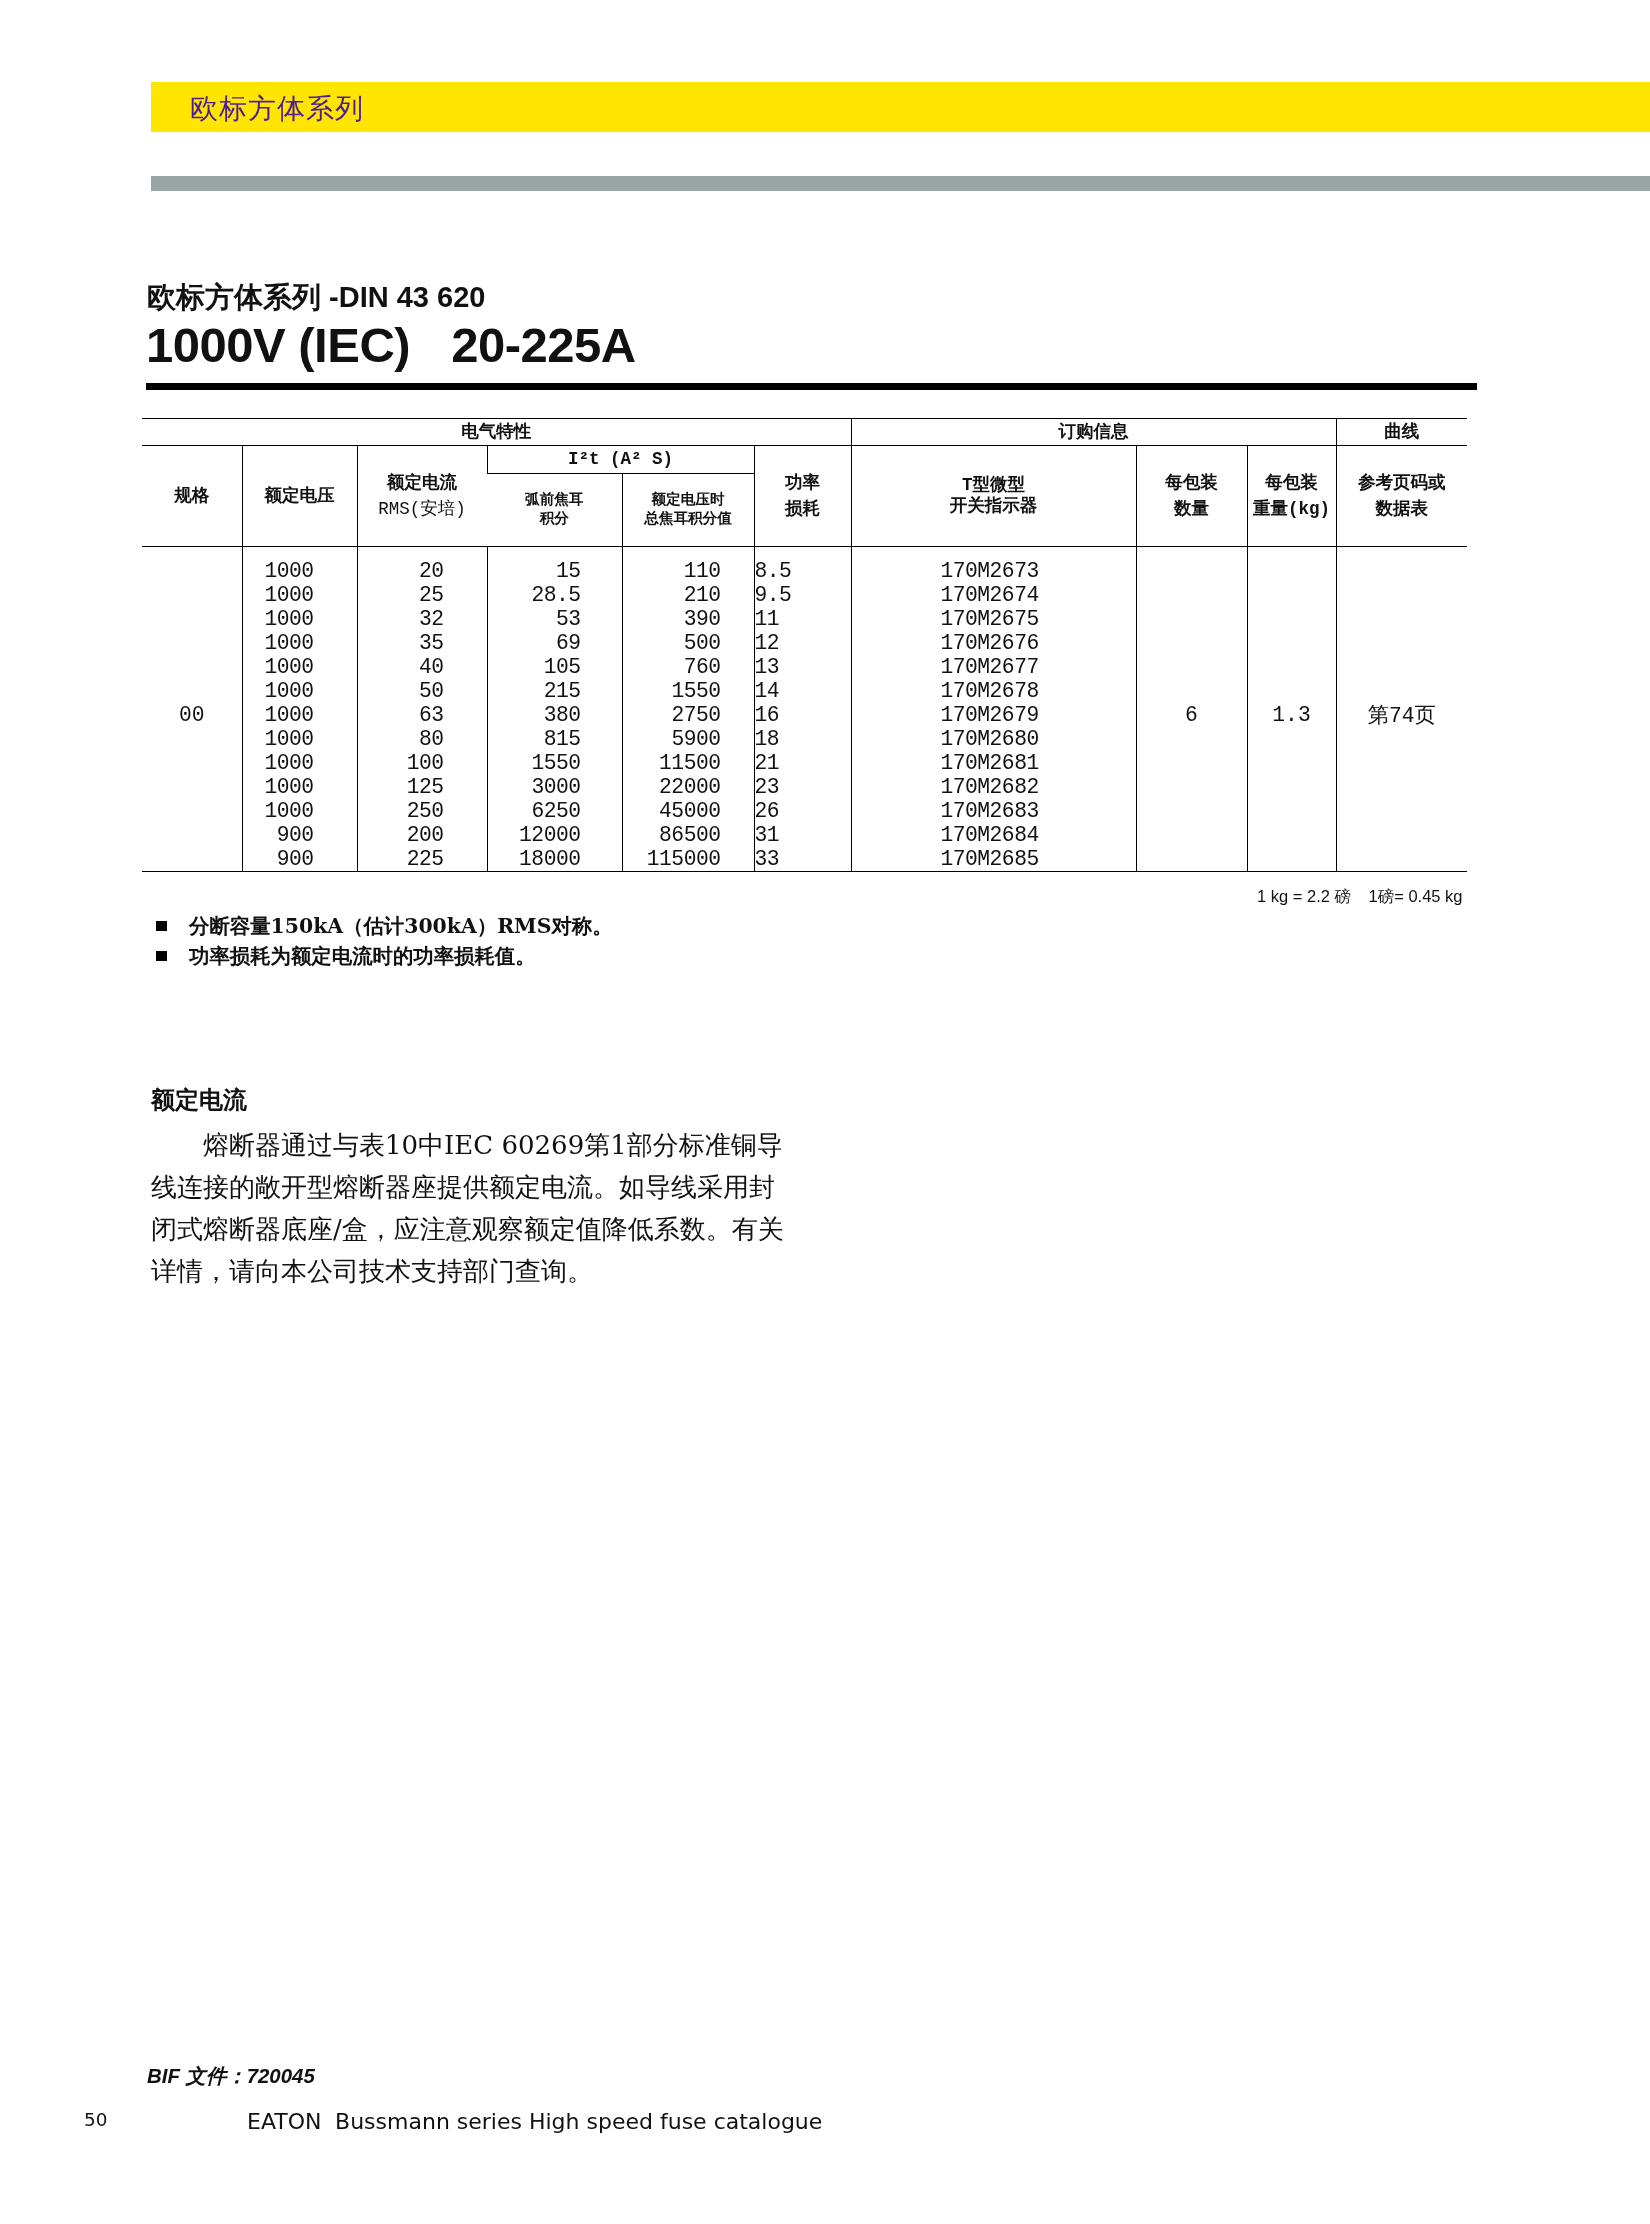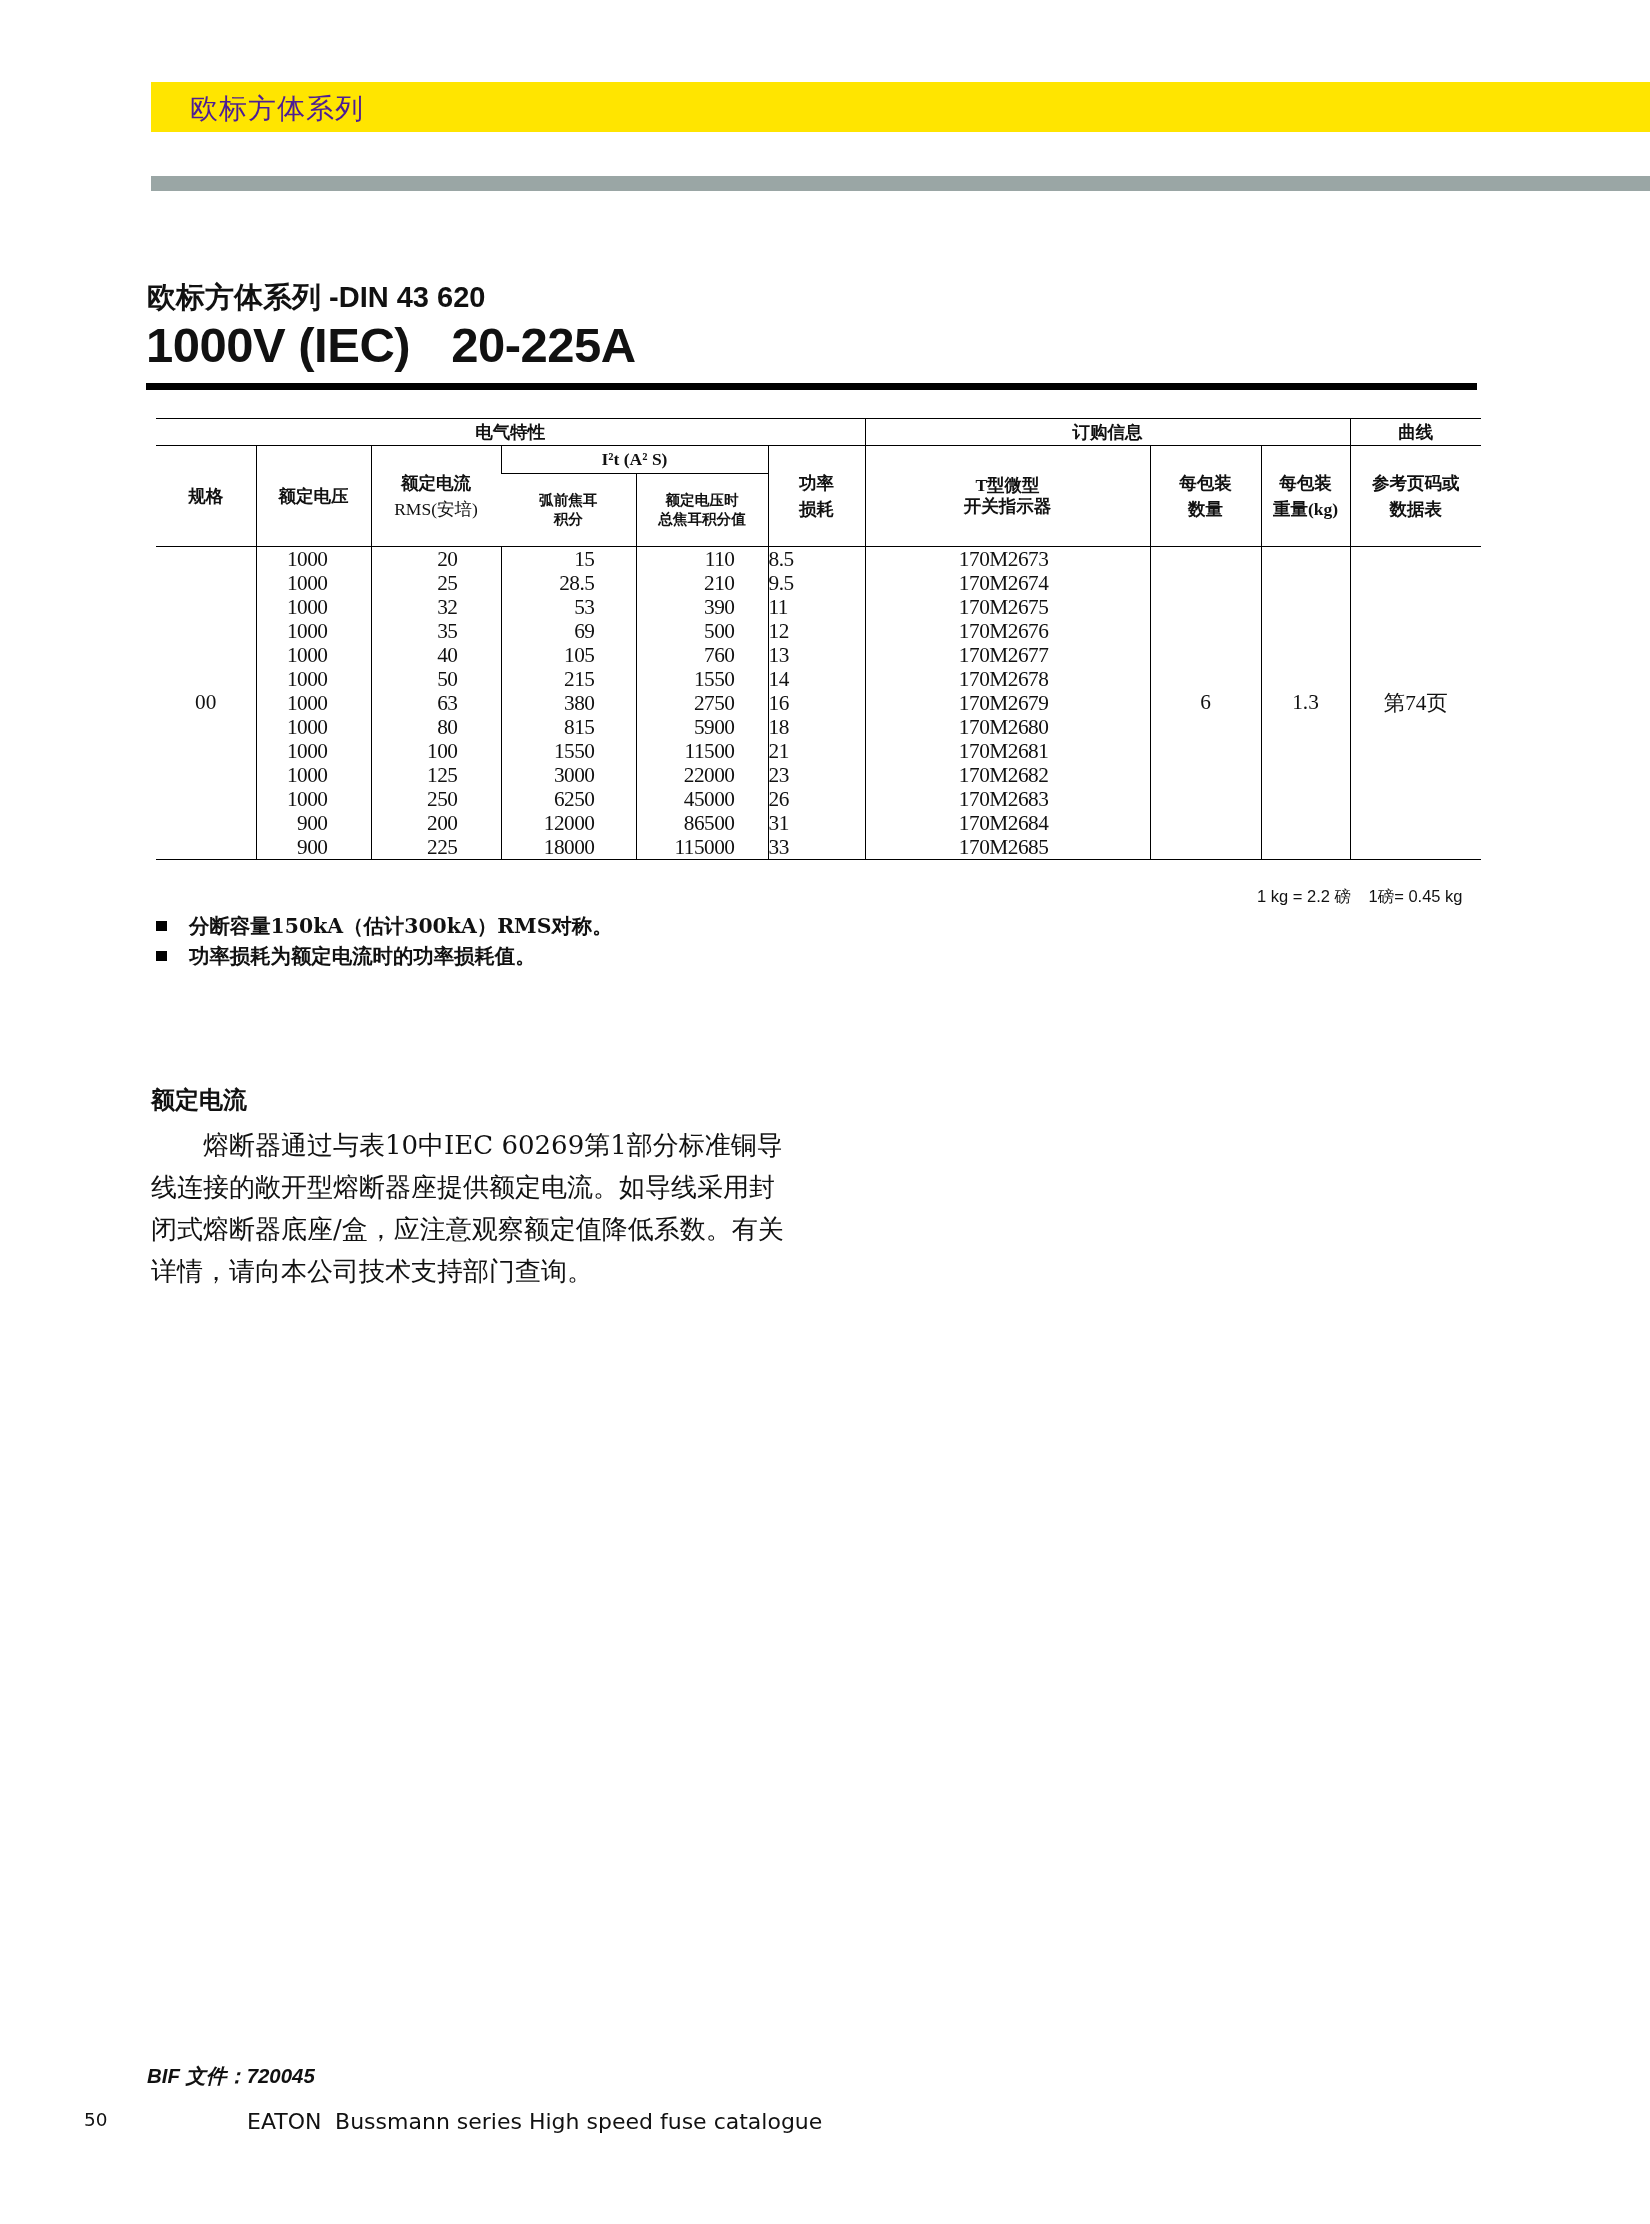--- a/index.html
+++ b/index.html
@@ -26,39 +26,39 @@
   .title {
     position: absolute; left: 146px; top: 317px; font-size: 49px; font-weight: 900;
     font-family: "Liberation Sans", sans-serif; letter-spacing: -0.5px;
   }
   .title .gap { display: inline-block; width: 41px; }
   .thick-rule {
     position: absolute; left: 146px; top: 383px; width: 1331px; height: 6.8px; background: #000;
   }
 
   table.spec {
-    position: absolute; left: 156px; top: 418px; width: 1325px;
+    position: absolute; left: 142px; top: 418px; width: 1325px;
     border-collapse: collapse; table-layout: fixed;
-    font-family: Liberation Serif, serif;
+    font-family: Liberation Mono, monospace;
   }
   table.spec th, table.spec td { padding: 0; margin: 0; }
   table.spec th {
     font-weight: bold; font-size: 17.5px; text-align: center; vertical-align: middle;
     border-left: 1.5px solid #000; line-height: 1.5;
   }
   table.spec th:first-child { border-left: none; }
   table.spec tr.h1 th { height: 23px; border-top: 1.5px solid #000; border-bottom: 1.5px solid #000; font-size: 17.5px; }
   table.spec tr.h2 th { height: 23px; margin-top: 10px; }
   table.spec tr.h3 th { height: 72px; }
   table.spec tr.h2 th.i2t { border-bottom: 1.5px solid #000; font-size: 17.5px; }
   table.spec tr.h3 th.small { font-size: 14.6px; line-height: 1.3; }
   table.spec thead tr:last-child th, table.spec th.rowspan { border-bottom: 1.5px solid #000; }
   table.spec tbody td {
     border-left: 1.5px solid #000; vertical-align: top; font-size: 21.3px;
-    padding-top: 0;
+    padding-top: 12px;
   }
   table.spec tbody td:first-child { border-left: none; }
   table.spec tbody { border-bottom: 1.5px solid #000; }
   table.spec tbody tr td { border-bottom: 1.5px solid #000; }
   .stack div { height: 24px; line-height: 24px; white-space: nowrap; letter-spacing: -0.5px; }
   .r { text-align: right; }
   .c { text-align: center; }
   .col-volt .stack div { padding-right: 43px; }
   .col-amp .stack div { padding-right: 43px; }
   .col-pre .stack div { padding-right: 41px; }

